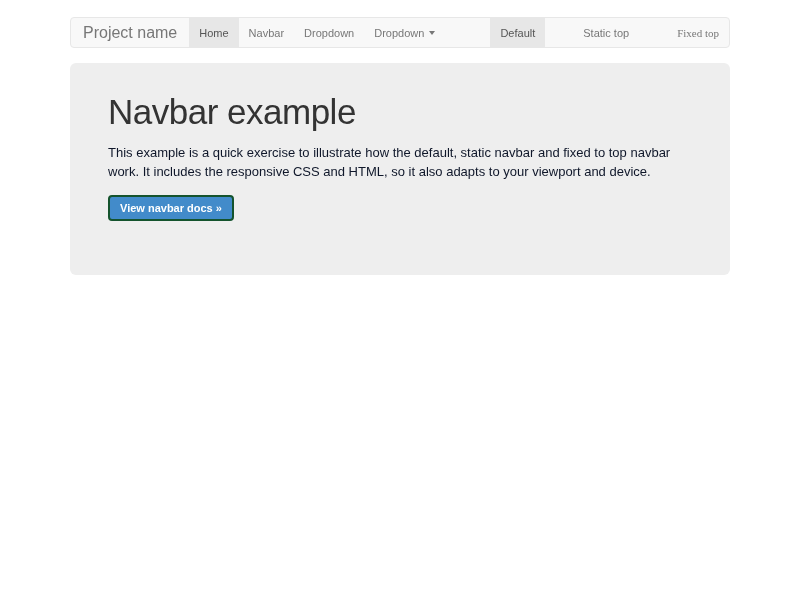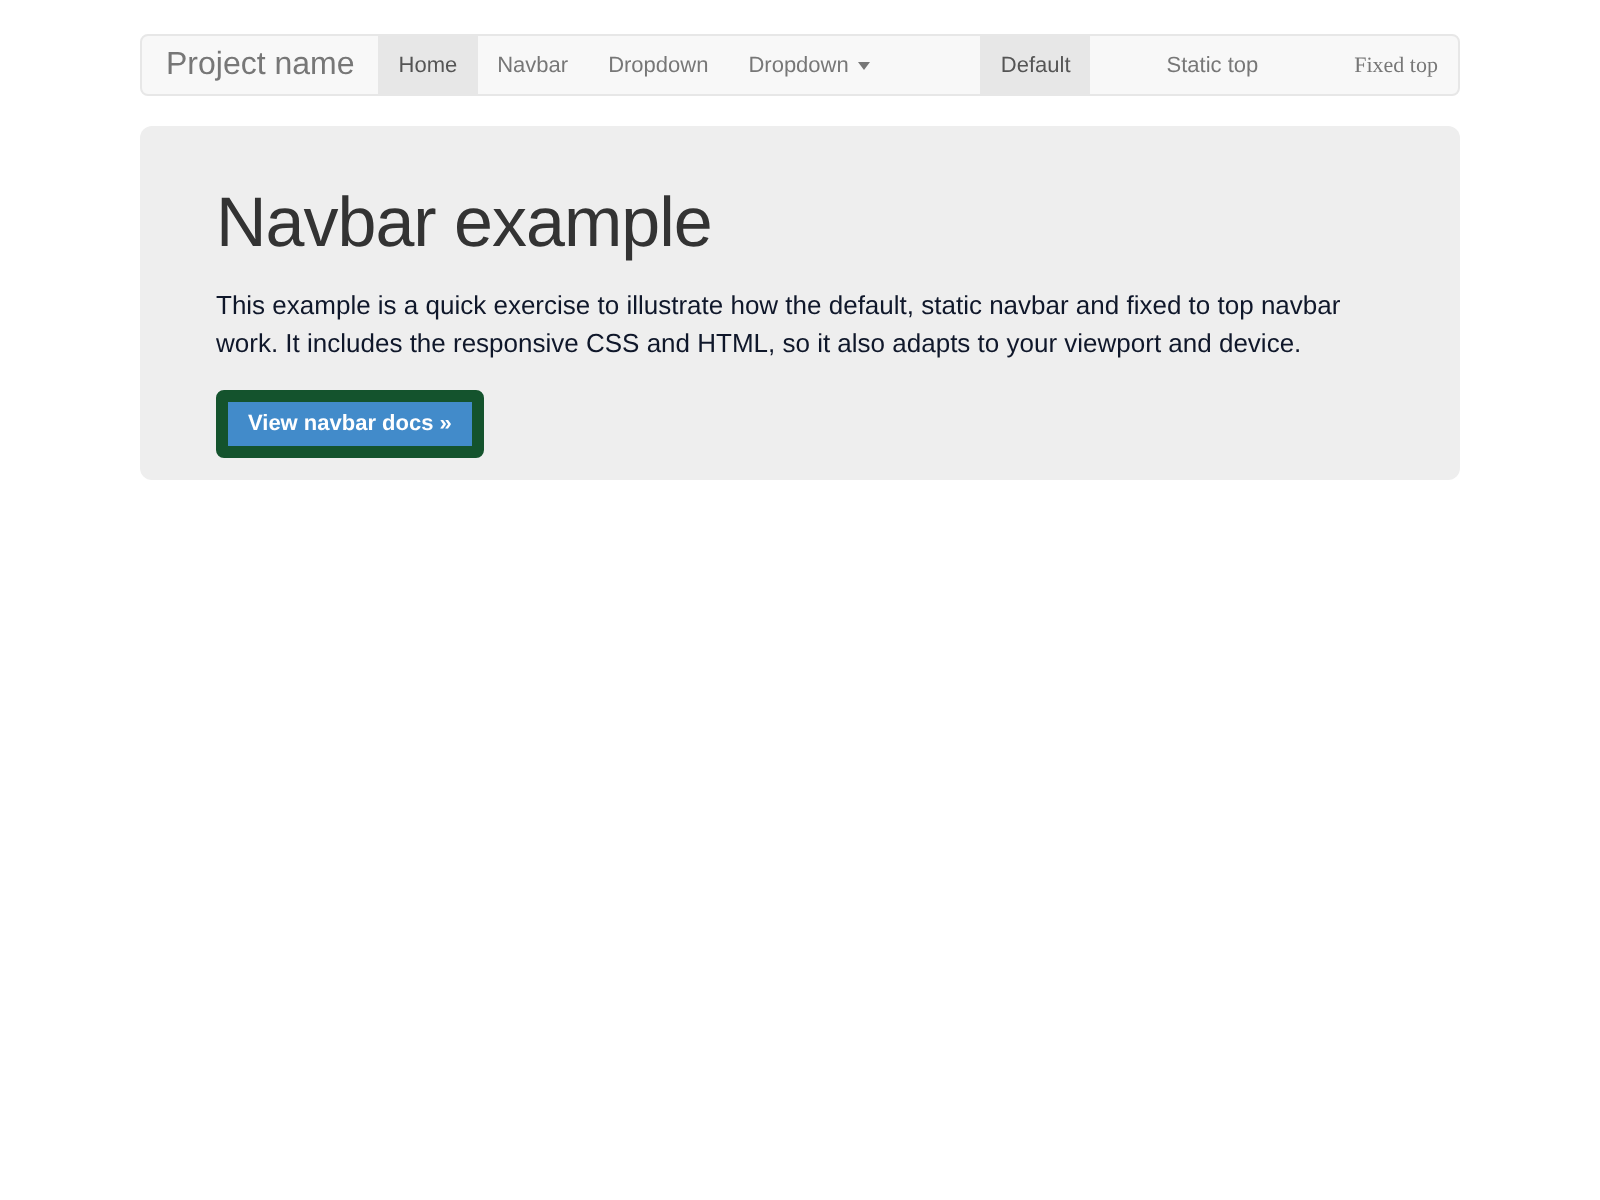--- a/index.html
+++ b/index.html
@@ -64,21 +64,21 @@
     height: 0;
     margin-left: 5px;
     border-left: 3px solid transparent;
     border-right: 3px solid transparent;
     border-top: 4px solid #777777;
   }
 
   
   .jumbotron {
     margin-top: 15px;
-    height: 177px;
+    height: 212px;
     background: #eeeeee;
     border-radius: 6px;
     padding: 28px 38px 0 38px;
   }
   .jumbotron h1 {
     margin: 0 0 10px 0;
     font-size: 35px;
     line-height: 42px;
     font-weight: 500;
     color: #333333;
@@ -87,21 +87,21 @@
   .jumbotron p {
     margin: 0 0 14px 0;
     font-size: 13px;
     line-height: 19px;
     color: #0f172a;
     max-width: 588px;
   }
   .btn-primary {
     display: inline-block;
     background: #428bca;
-    border: 6px solid #14532d;
+    border: 2px solid #14532d;
     border-radius: 4px;
     color: #ffffff;
     font-size: 11px;
     font-weight: bold;
     padding: 5px 10px;
     text-decoration: none;
     cursor: pointer;
   }
 </style>
 </head>

